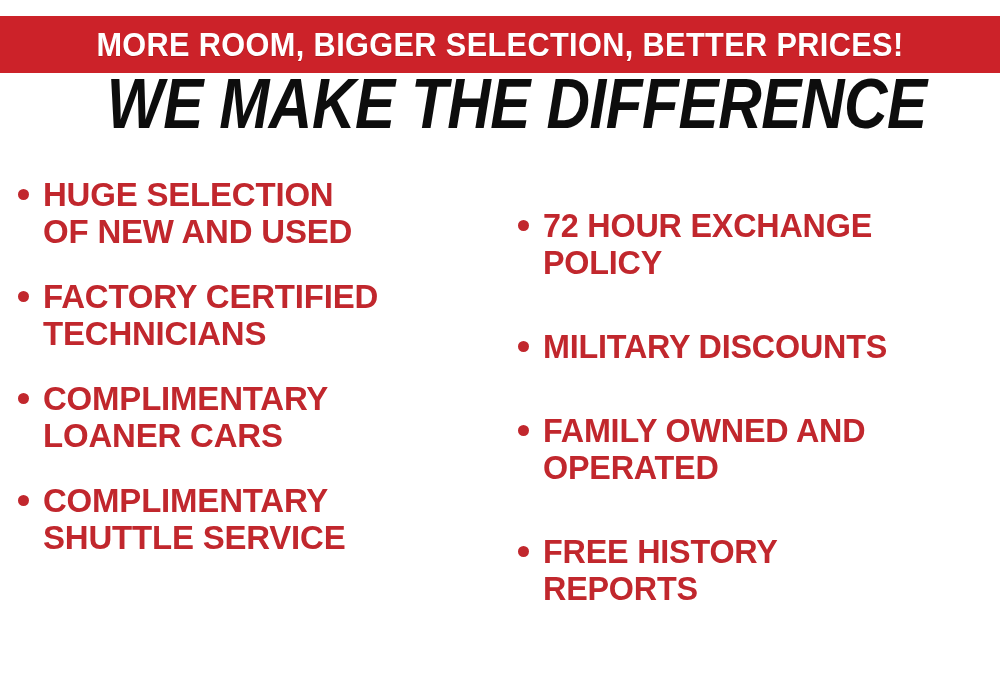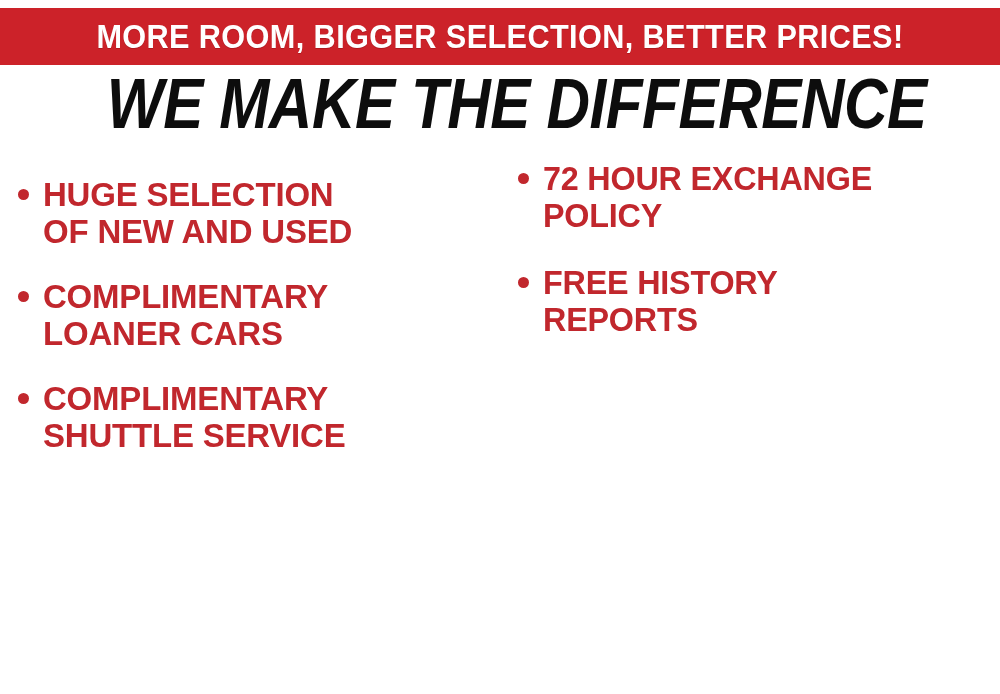--- a/index.html
+++ b/index.html
@@ -17,21 +17,21 @@
     position: relative;
     width: 1000px;
     height: 694px;
     background: #ffffff;
   }
 
   
   #top-strip {
     position: absolute;
     left: 0;
-    top: 8px;
+    top: 16px;
     width: 1000px;
     height: 57px;
     background: #cc2229;
     display: flex;
     align-items: center;
     justify-content: center;
   }
   #top-strip-text {
     color: #ffffff;
     font-family: "Liberation Sans", sans-serif;
@@ -76,21 +76,21 @@
   }
   #column-left  { left: 18px;  width: 470px; }
   #column-right { left: 518px; width: 482px; }
 
   .bullet-item {
     display: flex;
     align-items: flex-start;
     color: #c1272d;
   }
   #column-left  .bullet-item { margin-bottom: 28px; margin-top: 16px; }
-  #column-right .bullet-item { margin-bottom: 30px; }
+  #column-right .bullet-item { margin-bottom: 30px; margin-top: 47px; }
 
   .bullet-dot {
     flex: 0 0 auto;
     width: 11px;
     height: 11px;
     border-radius: 50%;
     background: #c1272d;
     margin-top: 13px;
     margin-right: 14px;
   }
@@ -124,35 +124,49 @@
   </div>
 
   <div id="column-left" class="column">
       <div class="bullet-item">
         <span class="bullet-dot"></span>
         <span class="bullet-text">HUGE SELECTION
 OF NEW AND USED</span>
       </div>
       <div class="bullet-item">
         <span class="bullet-dot"></span>
+        <span class="bullet-text">FACTORY CERTIFIED
+TECHNICIANS</span>
+      </div>
+      <div class="bullet-item">
+        <span class="bullet-dot"></span>
         <span class="bullet-text">COMPLIMENTARY
 LOANER CARS</span>
       </div>
       <div class="bullet-item">
         <span class="bullet-dot"></span>
         <span class="bullet-text">COMPLIMENTARY
 SHUTTLE SERVICE</span>
       </div>
     </div>
   <div id="column-right" class="column">
       <div class="bullet-item">
         <span class="bullet-dot"></span>
         <span class="bullet-text">72 HOUR EXCHANGE
 POLICY</span>
       </div>
       <div class="bullet-item">
         <span class="bullet-dot"></span>
+        <span class="bullet-text">MILITARY DISCOUNTS</span>
+      </div>
+      <div class="bullet-item">
+        <span class="bullet-dot"></span>
+        <span class="bullet-text">FAMILY OWNED AND
+OPERATED</span>
+      </div>
+      <div class="bullet-item">
+        <span class="bullet-dot"></span>
         <span class="bullet-text">FREE HISTORY
 REPORTS</span>
       </div>
     </div>
 
 </div>
 
 </body></html>

